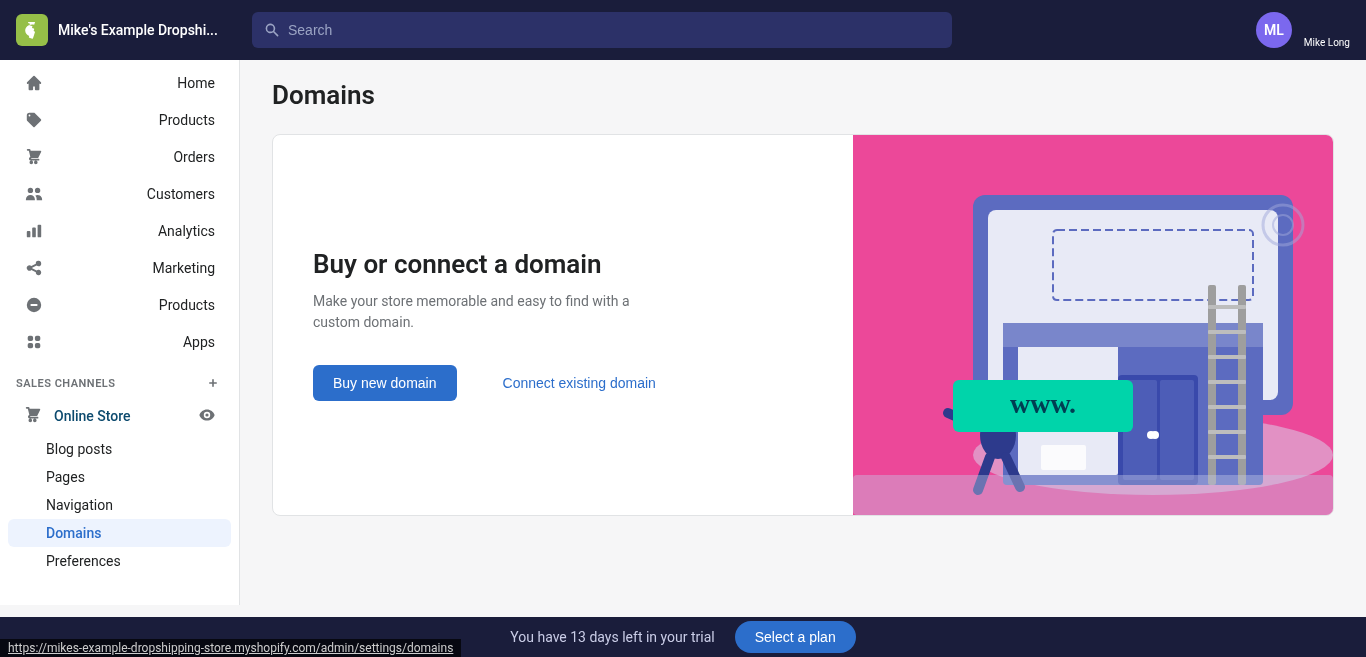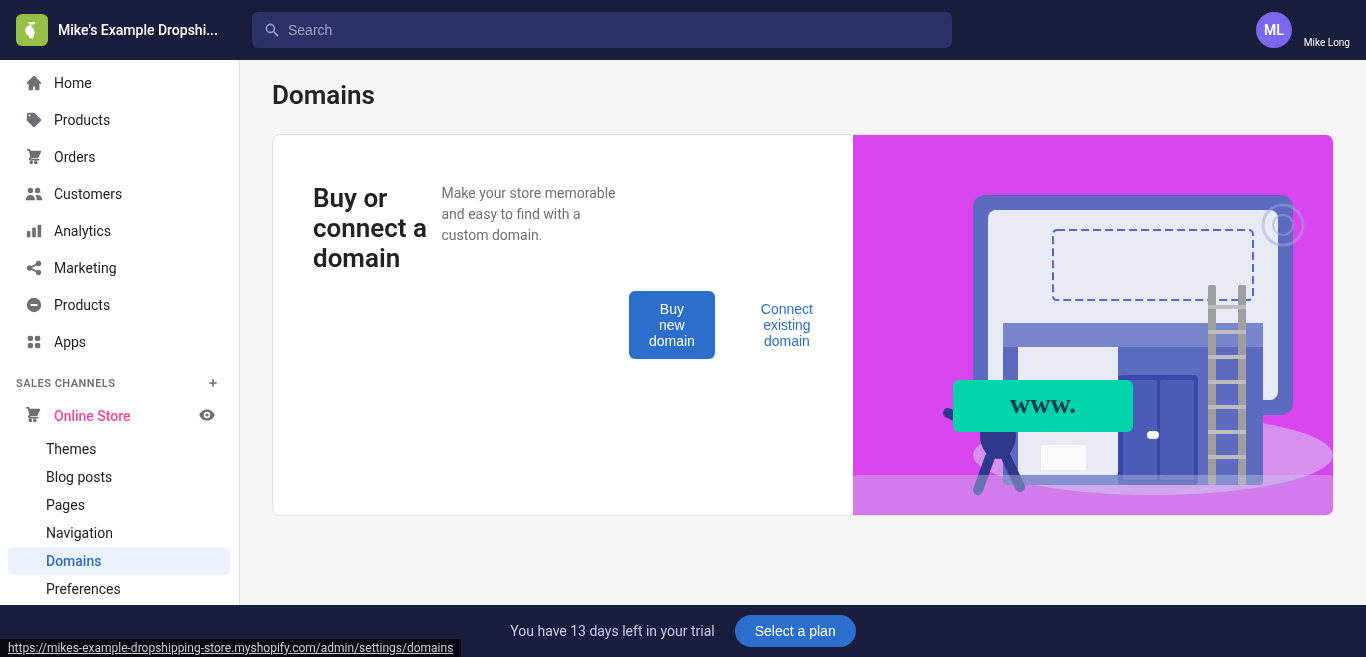--- a/index.html
+++ b/index.html
@@ -29,34 +29,34 @@
 
     
     .layout { display: flex; margin-top: 56px; height: calc(657px - 56px - 52px); }
 
     
     .sidebar {
       width: 240px; background: #fff; border-right: 1px solid #e1e3e5;
       overflow-y: auto; flex-shrink: 0; padding: 8px 0;
     }
     .sidebar-item {
-      display: flex; align-items: center; gap: 10px; padding: 8px 16px;
+      display: flex; align-items: center; gap: 25px; padding: 8px 16px;
       cursor: pointer; color: #202223; font-size: 14px; border-radius: 6px;
-      margin: 1px 8px; text-decoration: none;
+      margin: 1px 8px; text-decoration: none; justify-content: space-between;
     }
     .sidebar-item .icon { width: 20px; height: 20px; display: flex; align-items: center; justify-content: center; color: #6d7175; flex-shrink: 0; }
     .sidebar-section-header {
       display: flex; align-items: center; justify-content: space-between;
       padding: 12px 16px 4px 16px; color: #6d7175; font-size: 11px; font-weight: 600;
       letter-spacing: 0.5px; text-transform: uppercase;
     }
     .sidebar-section-header .add-btn { cursor: pointer; color: #6d7175; width: 20px; height: 20px; display: flex; align-items: center; justify-content: center; border-radius: 4px; }
     .online-store-item {
       display: flex; align-items: center; gap: 10px; padding: 8px 16px;
-      cursor: pointer; color: #ec4899; font-size: 14px; border-radius: 6px;
+      cursor: pointer; color: #0c4a6e; font-size: 14px; border-radius: 6px;
       margin: 1px 8px;
     }
     .online-store-item .icon { width: 20px; height: 20px; color: #6d7175; }
     .online-store-item .store-label { flex: 1; font-weight: 500; }
     .online-store-item .eye-btn { color: #6d7175; }
     .sub-items { padding: 0; }
     .sub-item {
       display: block; padding: 6px 16px 6px 46px; cursor: pointer;
       color: #202223; font-size: 14px; text-decoration: none;
     }
@@ -67,40 +67,40 @@
       flex: 1; overflow-y: auto; padding: 24px 32px; background: #f6f6f7;
     }
     .page-title { font-size: 26px; font-weight: 600; color: #202223; margin-bottom: 24px; }
 
     
     .domain-card {
       background: #fff; border-radius: 8px; border: 1px solid #e1e3e5;
       display: flex; align-items: stretch; min-height: 380px; overflow: hidden;
     }
     .domain-left {
-      flex: 1; padding: 48px 40px; display: flex; flex-direction: row; justify-content: center;
+      flex: 1; padding: 48px 40px; display: flex; flex-direction: column; justify-content: center;
     }
     .domain-heading { font-size: 26px; font-weight: 600; color: #202223; margin-bottom: 12px; }
     .domain-subtext { font-size: 14px; color: #6d7175; margin-bottom: 32px; line-height: 1.5; max-width: 340px; }
     .domain-actions { display: flex; align-items: center; gap: 16px; }
     .btn-primary {
       background: #2c6ecb; color: #fff; border: none; border-radius: 6px;
       padding: 10px 20px; font-size: 14px; font-weight: 500; cursor: pointer;
     }
     .btn-link { color: #2c6ecb; font-size: 14px; cursor: pointer; text-decoration: none; background: none; border: none; margin-left: 30px; }
 
     
     .domain-right {
-      width: 480px; background: #d946ef; display: flex; align-items: center; justify-content: flex-start;
+      width: 480px; background: #ec4899; display: flex; align-items: center; justify-content: flex-start;
       position: relative; overflow: hidden;
     }
 
     
     .bottom-bar {
-      position: fixed; bottom: 0; left: 0; right: 0; height: 52px;
+      position: fixed; bottom: 0; left: 0; right: 0; height: 40px;
       background: #1a1d3b; display: flex; align-items: center; justify-content: center; gap: 20px;
     }
     .trial-text { color: #c9cce6; font-size: 14px; }
     .select-plan-btn {
       background: #2c6ecb; color: #fff; border: none; border-radius: 16px;
       padding: 8px 20px; font-size: 14px; font-weight: 500; cursor: pointer;
     }
 
     
     .status-bar {
@@ -228,21 +228,20 @@
       <span class="store-label">Online Store</span>
       <span class="eye-btn">
         <svg width="16" height="16" viewBox="0 0 20 20" fill="currentColor">
             <path d="M10 12a2 2 0 100-4 2 2 0 000 4z"></path>
             <path fill-rule="evenodd" d="M.458 10C1.732 5.943 5.522 3 10 3s8.268 2.943 9.542 7c-1.274 4.057-5.064 7-9.542 7S1.732 14.057.458 10zM14 10a4 4 0 11-8 0 4 4 0 018 0z" clip-rule="evenodd"></path>
           </svg>
       </span>
     </div>
 
     <div class="sub-items">
-      <a class="sub-item">Themes</a>
       <a class="sub-item">Blog posts</a>
       <a class="sub-item">Pages</a>
       <a class="sub-item">Navigation</a>
       <a class="sub-item active">Domains</a>
       <a class="sub-item">Preferences</a>
     </div>
 
   </nav>
 
   <main class="main-content">

